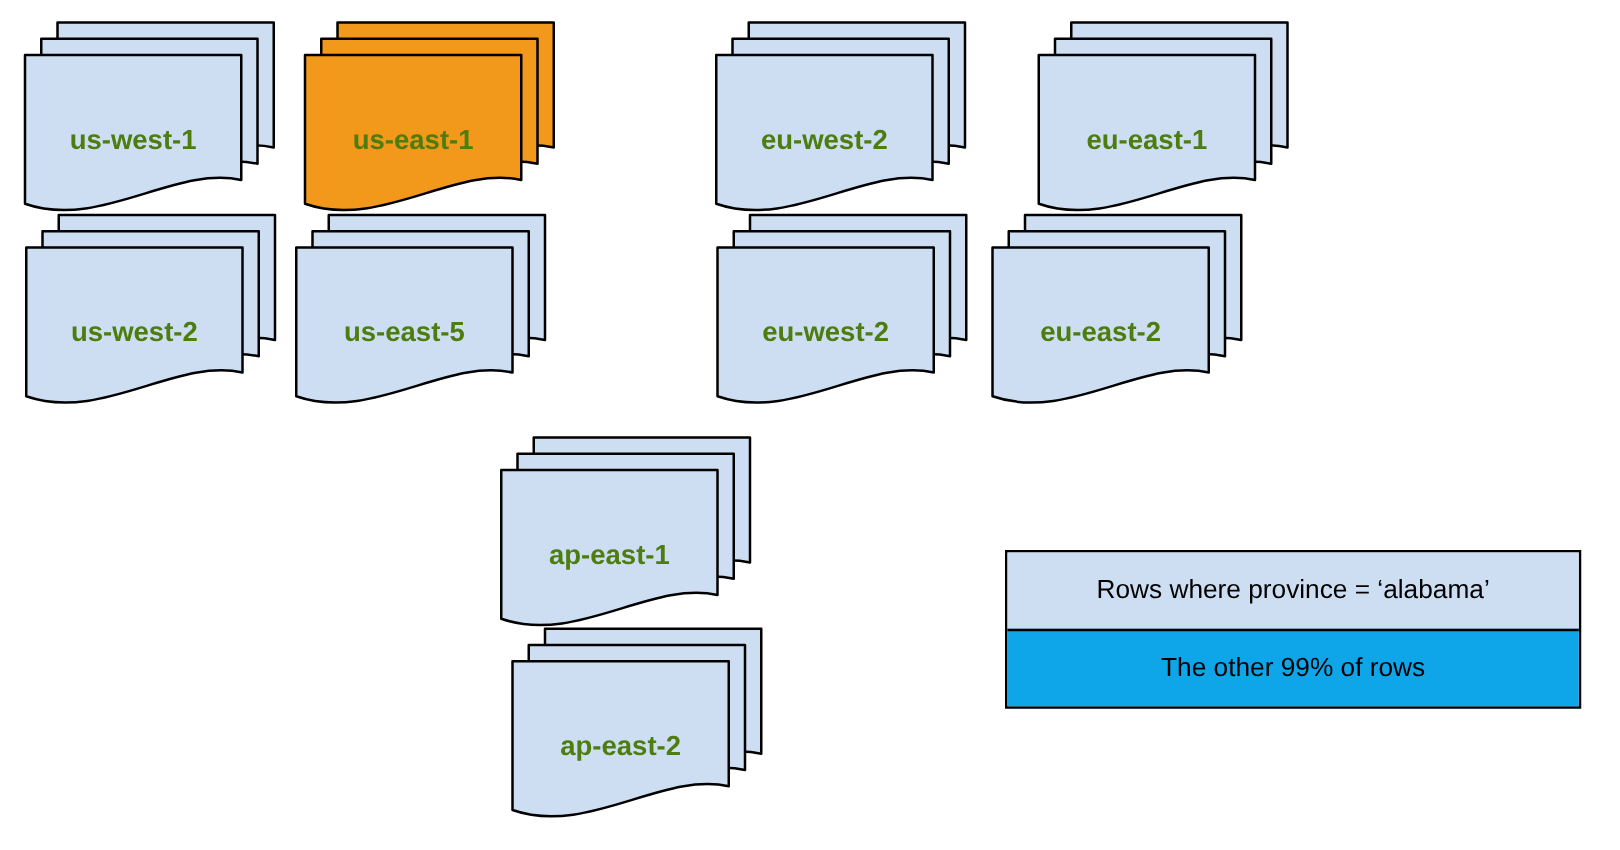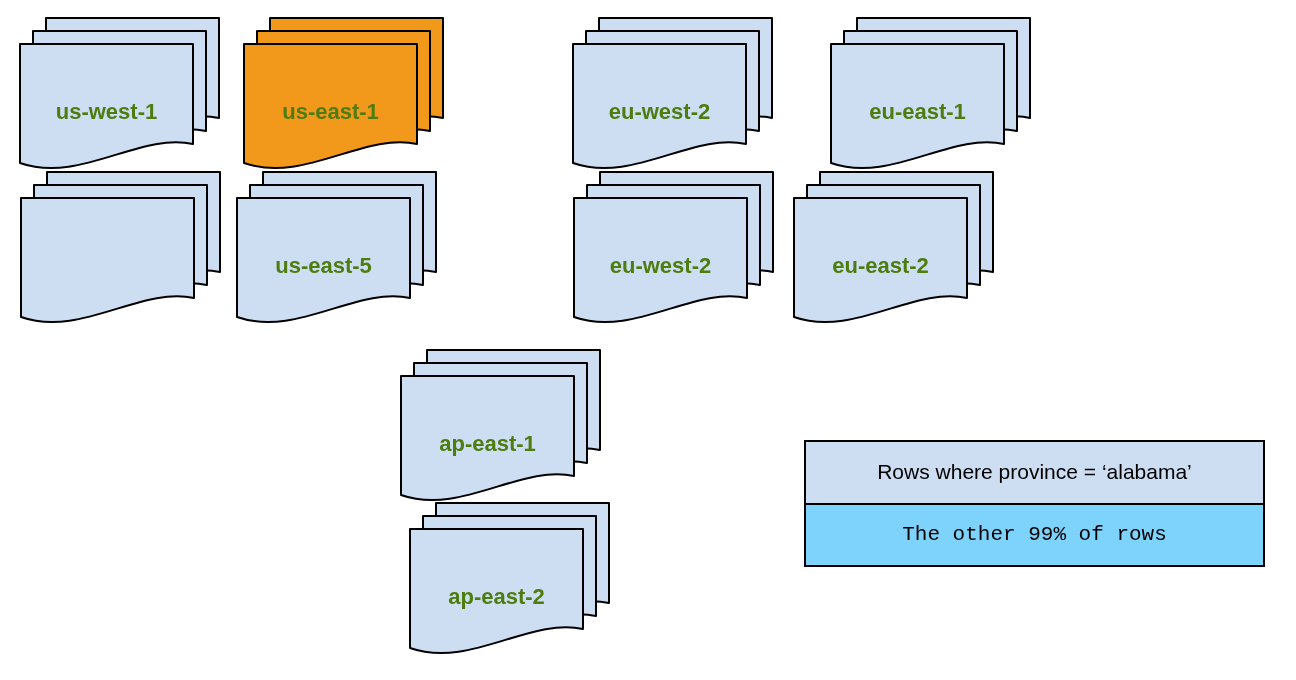--- a/index.html
+++ b/index.html
@@ -111,20 +111,21 @@
     </svg>
     <div class="stack-label">eu-east-1</div>
   </div>
 
   <div class="stack" style="left: 20px; top: 171px; --fill: #cddef2;">
     <svg width="202" height="155" viewBox="0 0 202 155" aria-hidden="true">
       <path transform="translate(27,1)" d="M0,0 H173 V100 C120,88 60,140 0,119 Z"></path>
       <path transform="translate(14,14)" d="M0,0 H173 V100 C120,88 60,140 0,119 Z"></path>
       <path transform="translate(1,27)" d="M0,0 H173 V100 C120,88 60,140 0,119 Z"></path>
     </svg>
+    <div class="stack-label">us-west-2</div>
   </div>
 
   <div class="stack" style="left: 236px; top: 171px; --fill: #cddef2;">
     <svg width="202" height="155" viewBox="0 0 202 155" aria-hidden="true">
       <path transform="translate(27,1)" d="M0,0 H173 V100 C120,88 60,140 0,119 Z"></path>
       <path transform="translate(14,14)" d="M0,0 H173 V100 C120,88 60,140 0,119 Z"></path>
       <path transform="translate(1,27)" d="M0,0 H173 V100 C120,88 60,140 0,119 Z"></path>
     </svg>
     <div class="stack-label">us-east-5</div>
   </div>
@@ -162,18 +163,18 @@
       <path transform="translate(14,14)" d="M0,0 H173 V100 C120,88 60,140 0,119 Z"></path>
       <path transform="translate(1,27)" d="M0,0 H173 V100 C120,88 60,140 0,119 Z"></path>
     </svg>
     <div class="stack-label">ap-east-2</div>
   </div>
 
   <div class="legend">
     <div class="legend-row" style="background-color: rgb(205, 222, 242);">
       <span class="legend-row-label">Rows where province = ‘alabama’</span>
     </div>
-    <div class="legend-row" style="background-color: #7dd3fc; font-family: Liberation Mono, monospace;">
+    <div class="legend-row" style="background-color: #0ea5e9;">
       <span class="legend-row-label">The other 99% of rows</span>
     </div>
   </div>
 
 </div>
 
 </body></html>

